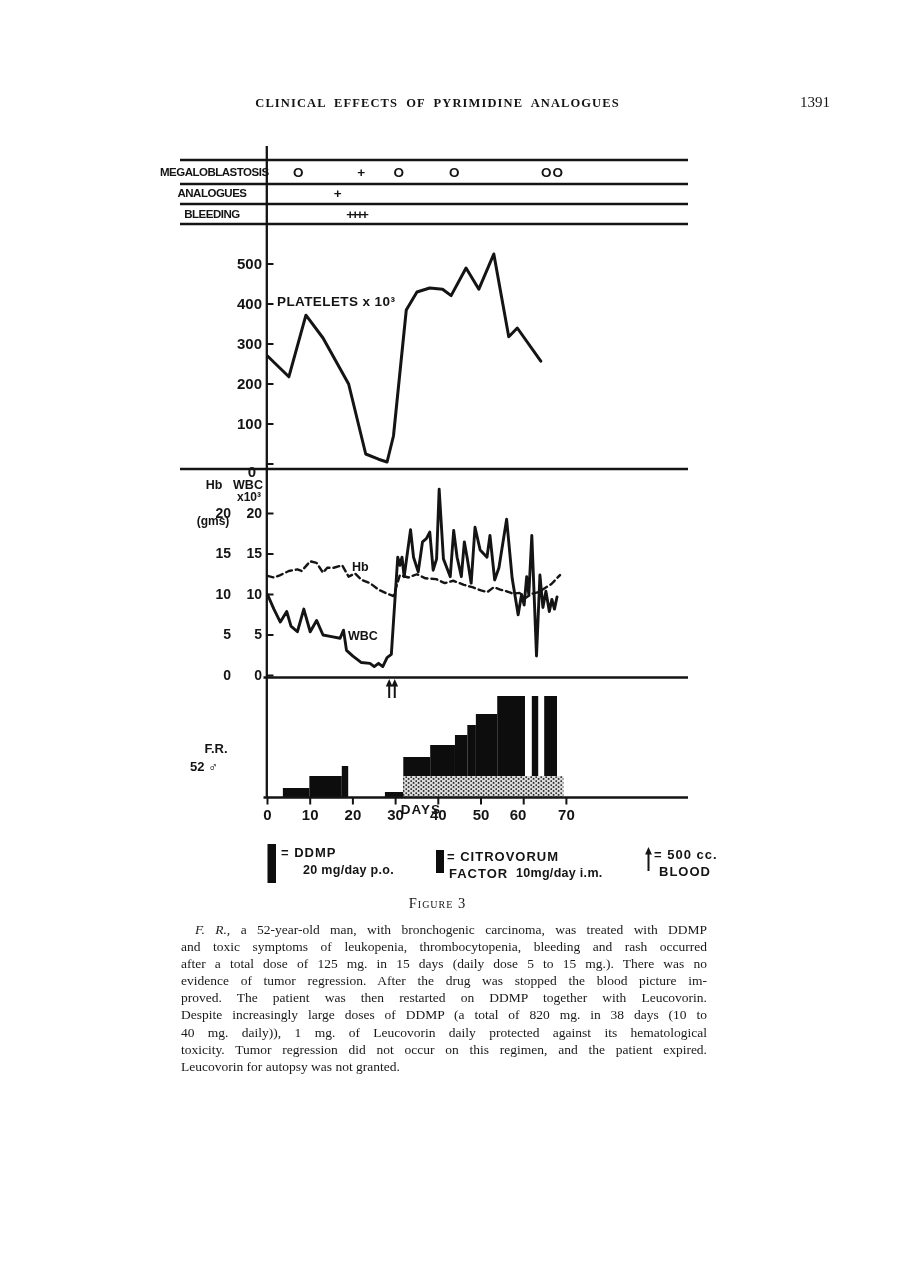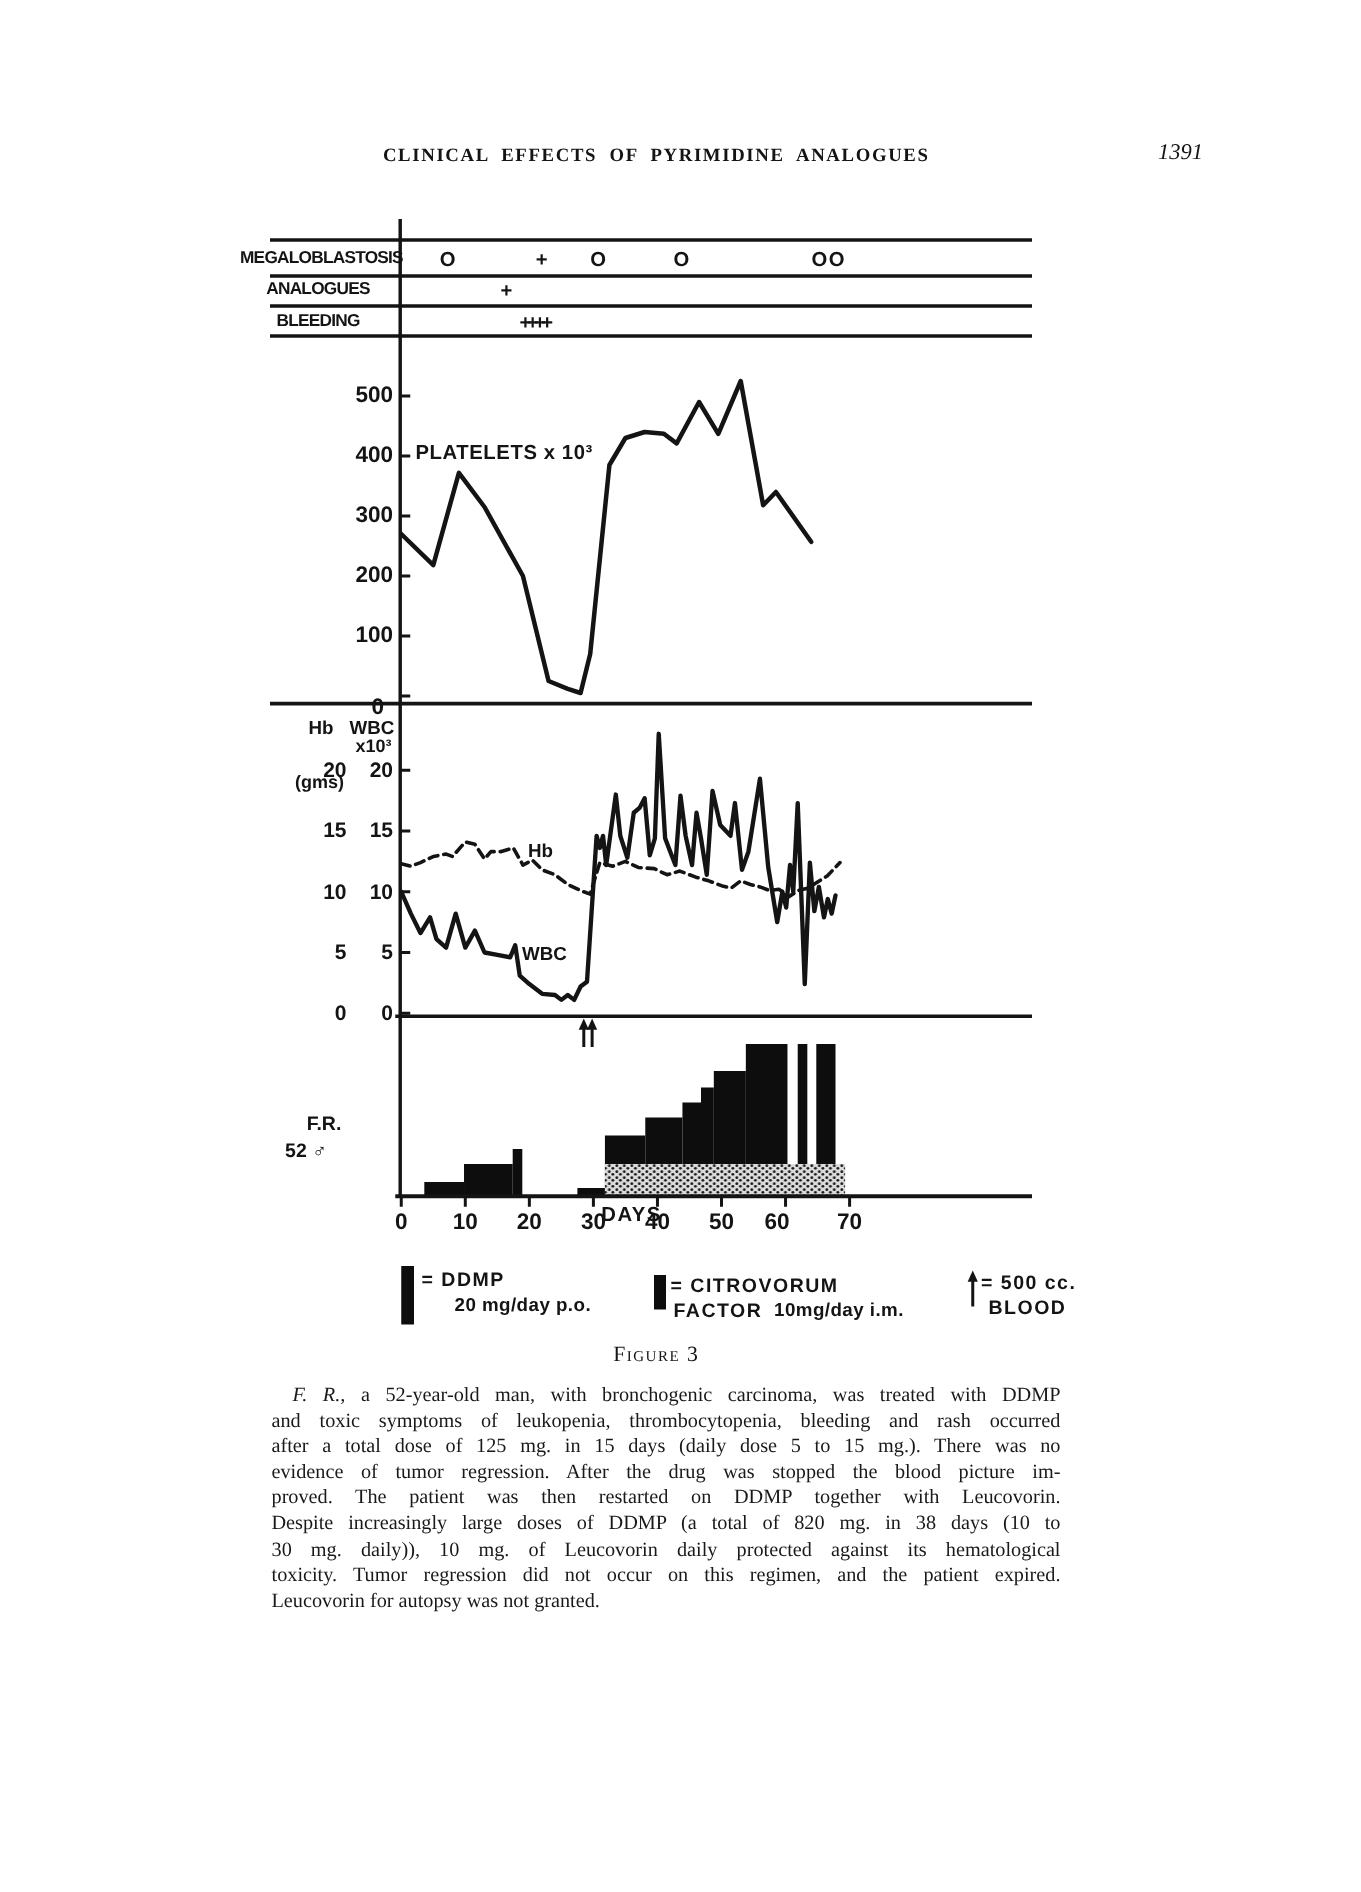--- a/index.html
+++ b/index.html
@@ -23,21 +23,21 @@
   .caption{font-family:"Liberation Serif",serif;font-size:13.5px;line-height:17.1px;color:#191919;}
   .cap-line{text-align:justify;text-align-last:justify;white-space:normal;}
   .cap-line.first{text-indent:14px;}
   .cap-line.last{text-align-last:left;}
 </style>
 </head>
 <body>
 
 <div class="abs running-head" style="left:180px;top:96px;width:515px;">CLINICAL EFFECTS OF PYRIMIDINE ANALOGUES</div>
 
-<div class="abs pageno" style="left:772px;top:94px;font-style:italic;">1391</div>
+<div class="abs pageno" style="left:800px;top:94px;">1391</div>
 
 <svg id="fig-svg" width="907" height="1261" viewBox="0 0 907 1261">
   <defs>
     <pattern id="stip" width="5" height="4" patternUnits="userSpaceOnUse">
       <rect width="5" height="4" fill="#dcdcdc"></rect>
       <circle cx="1.2" cy="1.1" r="0.95" fill="#1a1a1a"></circle>
       <circle cx="3.6" cy="2.9" r="0.95" fill="#1a1a1a"></circle>
     </pattern>
   </defs>
 <rect x="282.872" y="788" width="26.47399999999999" height="9" fill="#0d0d0d"></rect>
@@ -156,16 +156,16 @@
 
 <div class="abs fig-lbl" style="left:180px;top:895px;width:515px;">Figure 3</div>
 
 <div class="abs caption" style="left:181px;top:921px;width:526px;">
   <div class="cap-line first"><i>F. R.,</i> <span>a 52-year-old man, with bronchogenic carcinoma, was treated with DDMP</span></div>
   <div class="cap-line">and toxic symptoms of leukopenia, thrombocytopenia, bleeding and rash occurred</div>
   <div class="cap-line">after a total dose of 125 mg. in 15 days (daily dose 5 to 15 mg.). There was no</div>
   <div class="cap-line">evidence of tumor regression. After the drug was stopped the blood picture im-</div>
   <div class="cap-line">proved. The patient was then restarted on DDMP together with Leucovorin.</div>
   <div class="cap-line">Despite increasingly large doses of DDMP (a total of 820 mg. in 38 days (10 to</div>
-  <div class="cap-line">30 mg. daily)), 10 mg. of Leucovorin daily protected against its hematological</div>
+  <div class="cap-line">40 mg. daily)), 1 mg. of Leucovorin daily protected against its hematological</div>
   <div class="cap-line">toxicity. Tumor regression did not occur on this regimen, and the patient expired.</div>
   <div class="cap-line last">Leucovorin for autopsy was not granted.</div>
 </div>
 
 </body></html>

